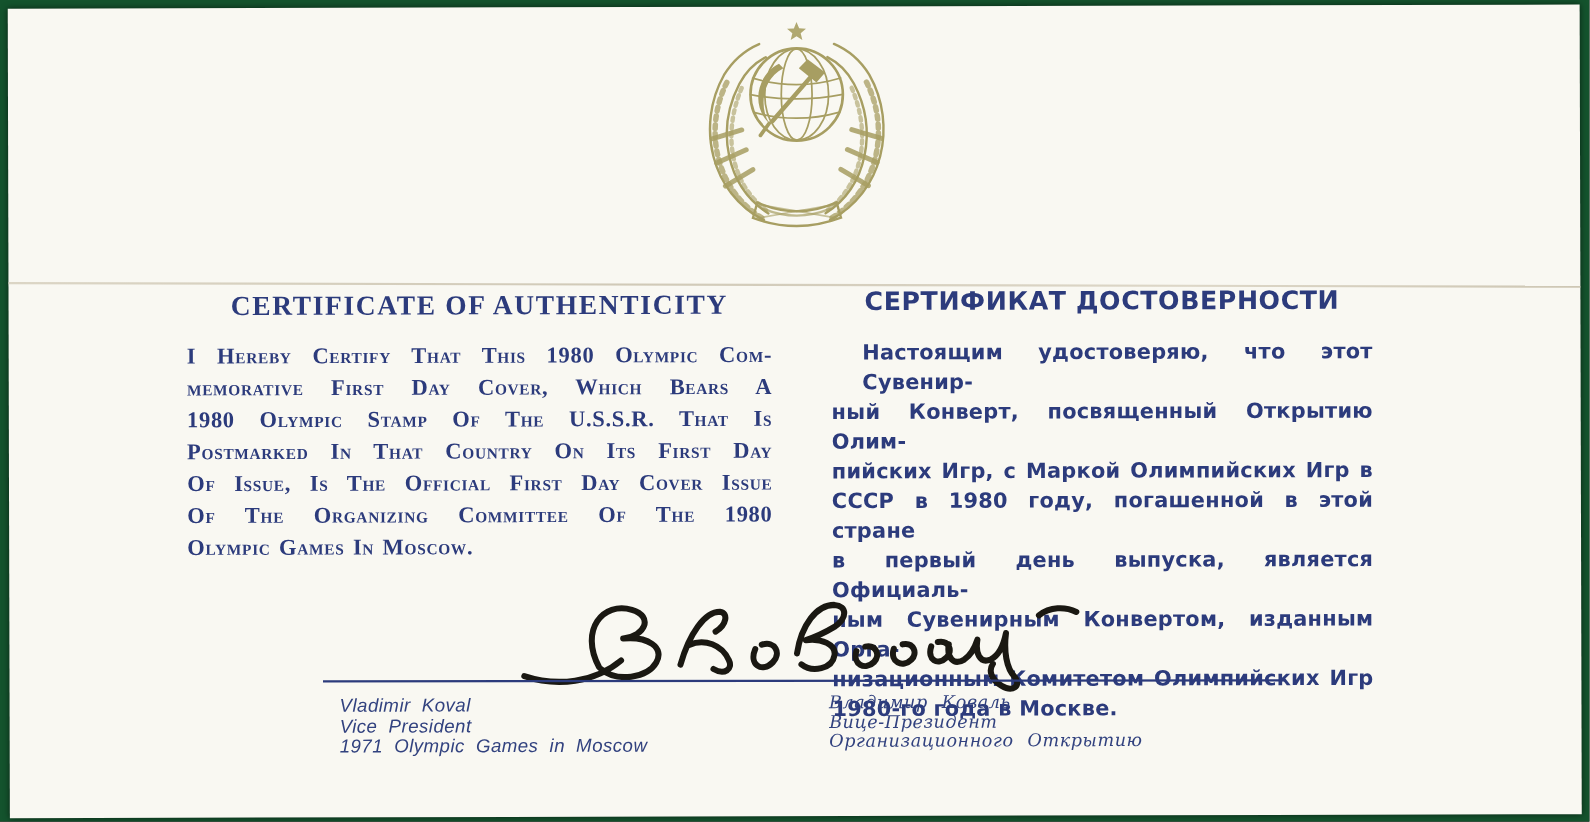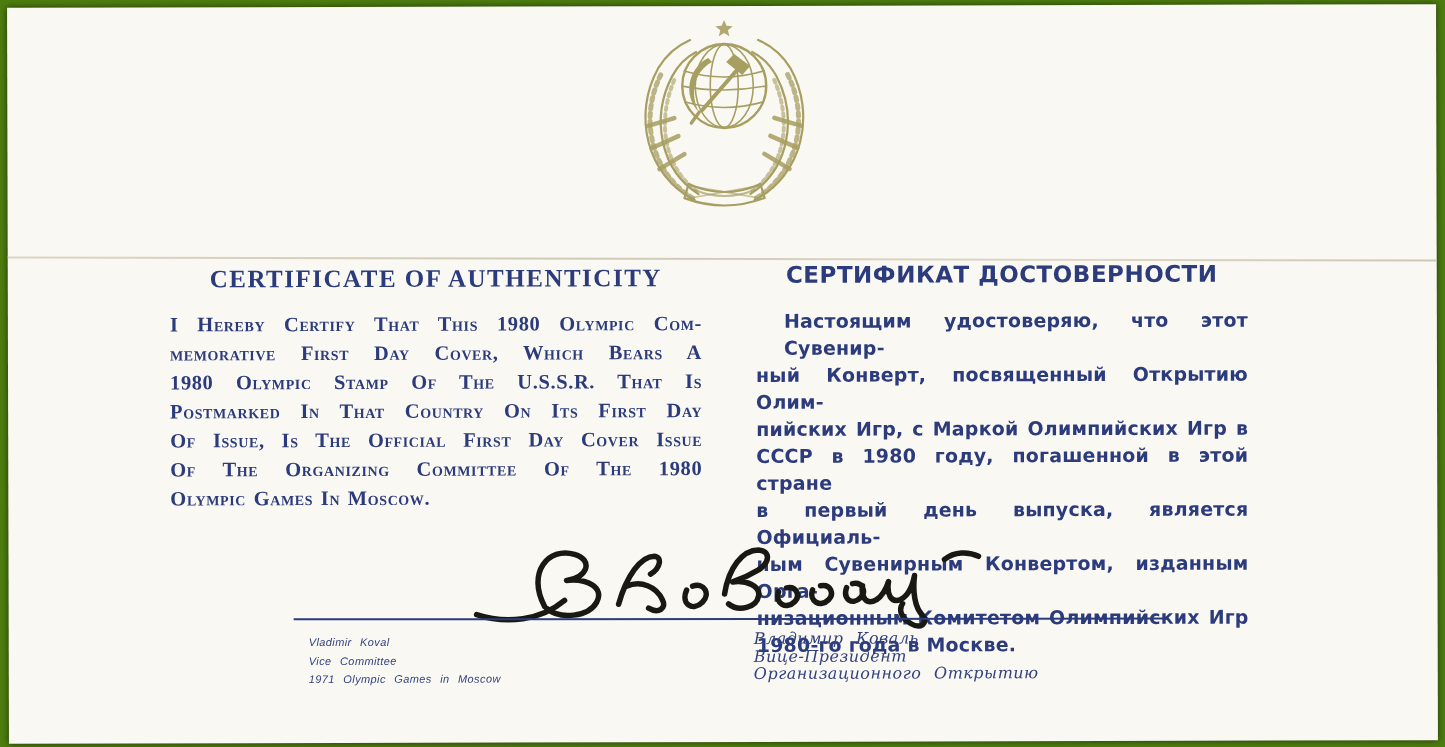--- a/index.html
+++ b/index.html
@@ -4,21 +4,21 @@
 <title>Certificate of Authenticity</title>
 <style>
   html,body{margin:0;padding:0;}
   body{
     width:1445px;height:747px;
     background:#0b0a08;
     font-family:"Liberation Serif", serif;
     overflow:hidden;position:relative;
   }
   .scan{
-    position:absolute;inset:0;background:#4d7c0f;overflow:hidden;
+    position:absolute;inset:0;background:#14532d;overflow:hidden;
   }
   .paper{
     position:absolute;left:8px;top:6px;width:1429px;height:736px;
     background:#f9f8f2;
     transform:rotate(-0.15deg);
     transform-origin:50% 50%;
     box-shadow:0 0 6px rgba(0,0,0,.6);
   }
   
   .crease{
@@ -49,21 +49,21 @@
   .indent{padding-left:28px;}
   
   .signature{position:absolute;left:440px;top:524px;width:560px;height:112px;}
   .sig-rule{
     position:absolute;left:285px;top:612px;width:875px;height:2px;
     background:#2c3b7c;transform:rotate(0.1deg);
   }
   .sig-block{position:absolute;color:#32427f;font-style:italic;}
   .sig-block-en{
     left:300px;top:626px;font-family:"Liberation Sans", sans-serif;
-    font-size:11px;line-height:18.5px;word-spacing:5px;letter-spacing:.4px;
+    font-size:17px;line-height:18.5px;word-spacing:5px;letter-spacing:.4px;
   }
   .sig-block-ru{
     left:745px;top:624px;font-family:"DejaVu Serif", serif;
     font-size:16px;line-height:17.5px;word-spacing:7px;letter-spacing:.5px;font-weight:500;
   }
   .gold{stroke:#a79e62;fill:none;stroke-linecap:round;}
   .goldfill{fill:#a79e62;stroke:none;}
 </style>
 </head>
 <body>
@@ -162,21 +162,21 @@
         M 364 60 C 360 72 372 78 380 70 C 386 64 382 54 372 56
         M 398 58 C 394 70 404 76 412 68 C 418 62 414 52 404 54
         M 414 56 C 412 68 418 76 428 70 C 434 66 438 58 440 52 C 438 64 442 74 452 70 C 460 66 464 56 466 46 C 464 62 466 78 474 86 C 480 94 472 100 462 94 C 452 88 450 80 454 74
         M 496 30 C 506 22 520 22 530 27"></path>
     </svg>
 
     <div class="sig-rule"></div>
 
     <div class="sig-block sig-block-en">
       <div>Vladimir Koval</div>
-      <div>Vice Committee</div>
+      <div>Vice President</div>
       <div>1971 Olympic Games in Moscow</div>
     </div>
 
     <div class="sig-block sig-block-ru">
       <div>Владимир Коваль</div>
       <div>Вице-Президент</div>
       <div>Организационного Открытию</div>
     </div>
 
   </div>

